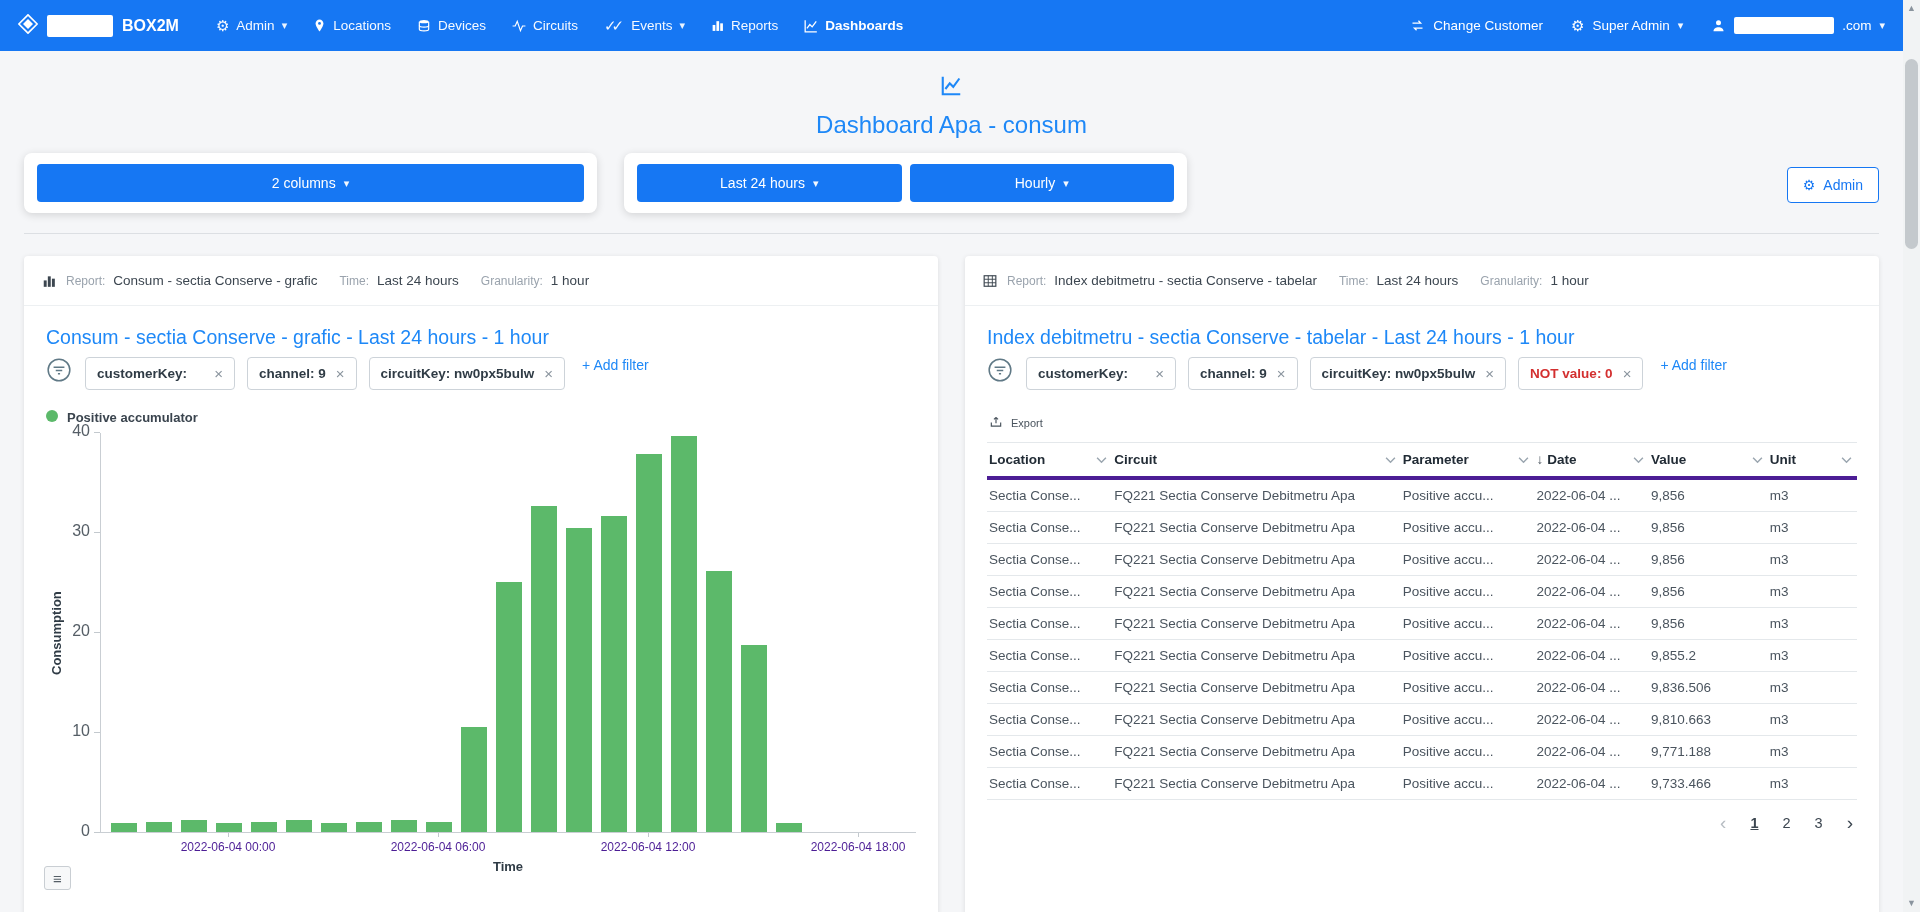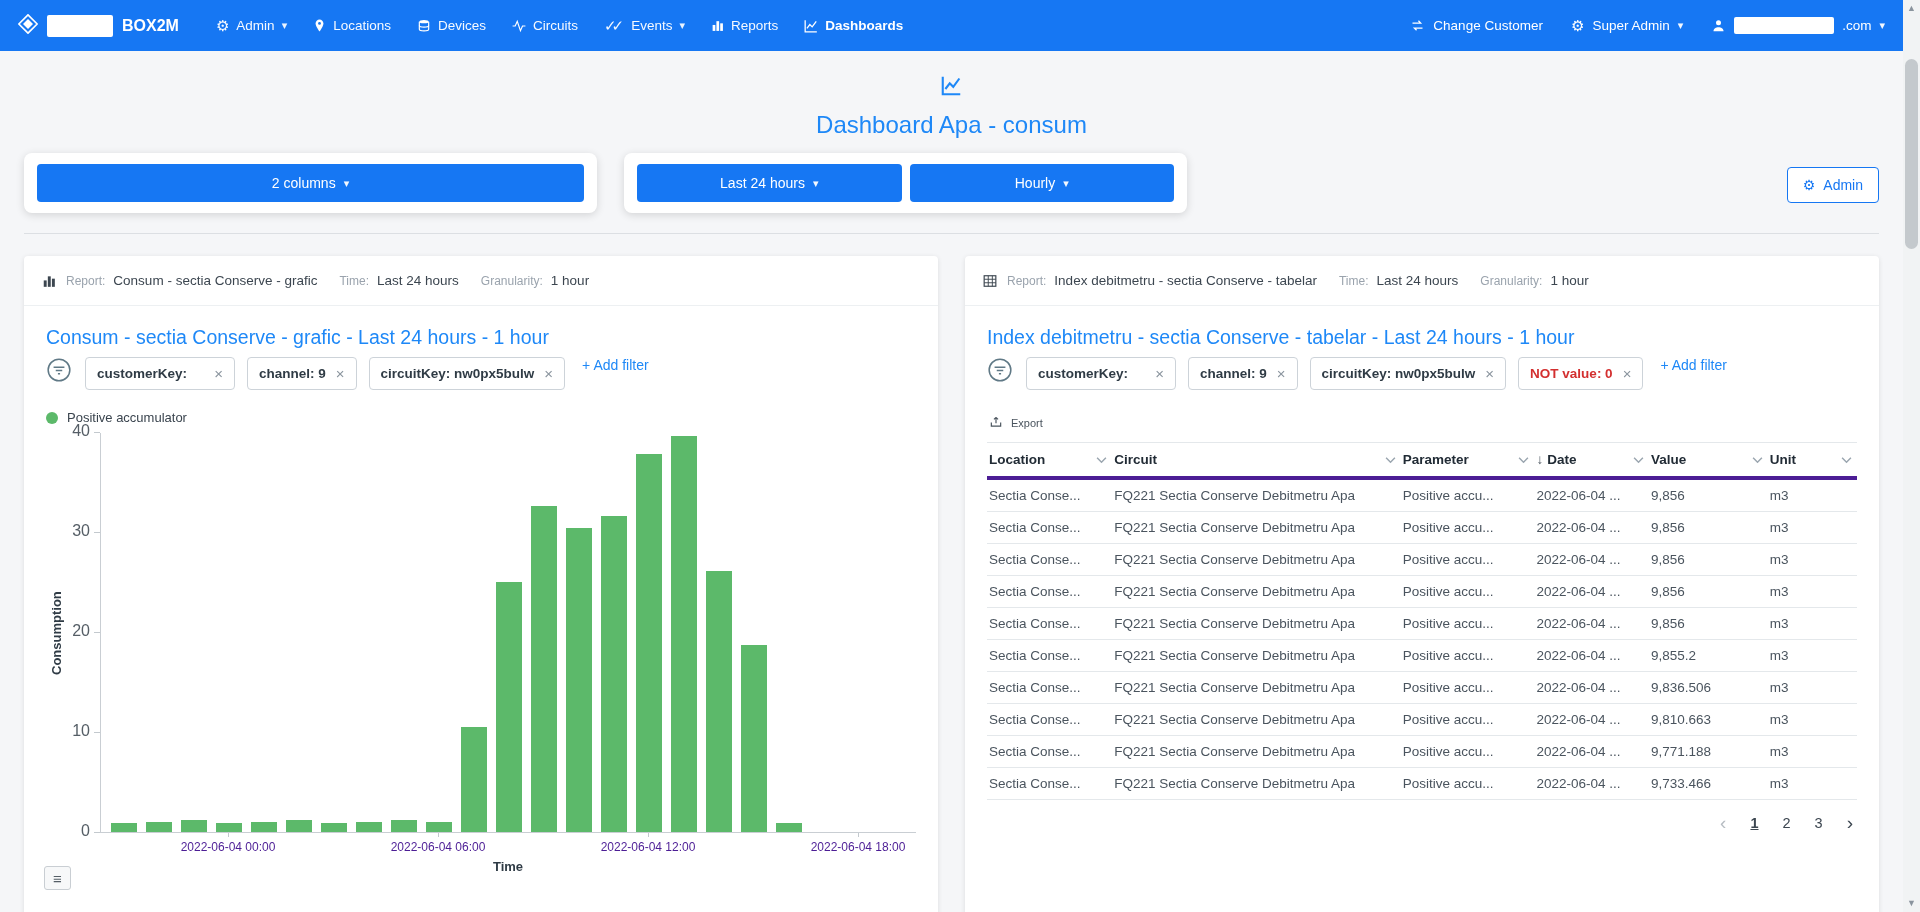--- a/index.html
+++ b/index.html
@@ -81,21 +81,21 @@
     display:flex; align-items:center; gap:10px; background:#fff;
     border:1px solid #cdd3d9; border-radius:4px; padding:7px 11px;
     font-size:13.5px; color:#2f3b45; font-weight:700; white-space:nowrap;
   }
   .chip.wide { min-width:150px; justify-content:space-between; }
   .chip .chip-x { color:#8a949e; font-weight:400; font-size:15px; cursor:pointer; }
   .chip.negated .chip-label { color:#d32f2f; }
   .add-filter { color:#1e88f7; font-size:14px; cursor:pointer; white-space:nowrap; margin-left:4px; }
 
   
-  .legend-row { margin-top:20px; display:flex; align-items:center; gap:9px; font-size:13px; color:#3a444e; }
+  .legend-row { margin-top:20px; display:flex; gap:9px; font-size:13px; color:#3a444e;font-weight:bold; }
   .legend-dot { width:12px; height:12px; border-radius:50%; background:#5cb96a; }
   .chart-area { display:flex; margin-top:8px; }
   .y-axis-label {
     width:20px; height:400px; display:flex; align-items:center; justify-content:center;
     writing-mode:vertical-rl; transform:rotate(180deg);
     font-size:13px; font-weight:700; color:#2f3b45;
   }
   .chart-main { flex:1; }
   .chart-upper { display:flex; }
   .y-ticks { width:34px; height:400px; position:relative; flex:0 0 34px; }

